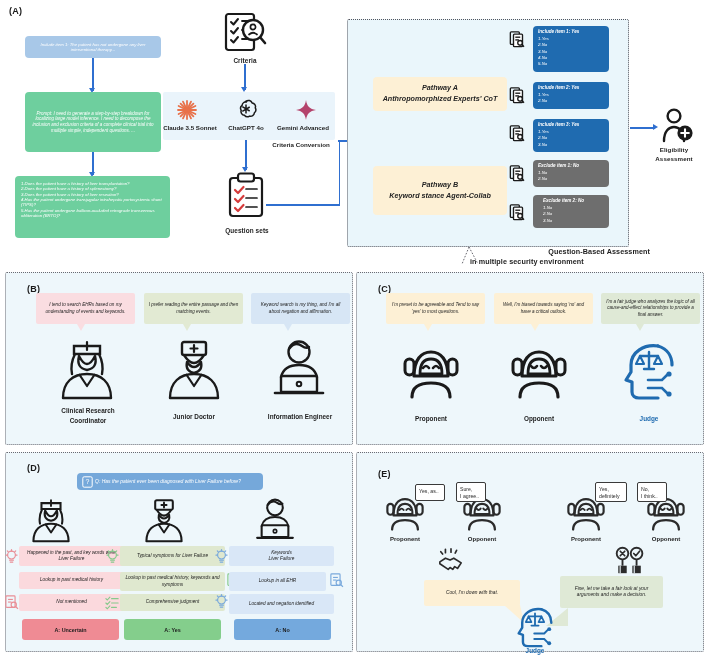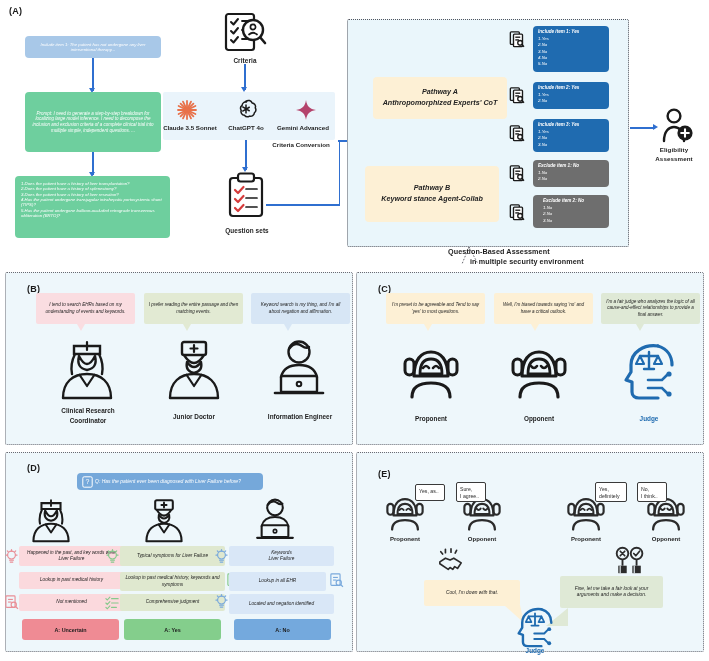--- a/index.html
+++ b/index.html
@@ -240,25 +240,25 @@
   </div>
   <div class="caption" style="left:207px; top:226px; width:80px;">Question sets</div>
 
   <div class="hline" style="left:266px; top:204px; width:74px;"></div>
   <div class="vline" style="left:338.5px; top:140px; height:65px;"></div>
   <div class="hline" style="left:338px; top:140px; width:12px;"></div>
   <div class="arrowhead-r" style="left:347px; top:137.3px;"></div>
 
   <div id="assessBox" style="left:347px; top:19px; width:282px; height:228px;"></div>
 
-  <div class="pathway" style="left:373px; top:77px; width:134px; height:42px;">
+  <div class="pathway" style="left:373px; top:77px; width:134px; height:34px;">
     <span>Pathway A</span>
     <span>Anthropomorphized Experts' CoT</span>
   </div>
-  <div class="pathway" style="left:365px; top:166px; width:134px; height:56px;">
+  <div class="pathway" style="left:373px; top:166px; width:134px; height:49px;">
     <span>Pathway B</span>
     <span>Keyword stance Agent-Collab</span>
   </div>
 
   <div style="position:absolute; left:509px; top:30px;">
     <svg width="18" height="18" viewBox="0 0 20 20">
         <g fill="none" stroke="#1a1a1a" stroke-width="1.5">
           <rect x="1.5" y="2" width="10" height="14" rx="1"></rect>
           <rect x="5" y="4.5" width="10" height="14" rx="1" fill="#fff"></rect>
           <line x1="7" y1="8" x2="12.5" y2="8"></line>
@@ -371,21 +371,21 @@
       <path d="M4 33 C4 23 9 19 14 19 C19 19 24 23 24 33" fill="none" stroke="#1a1a1a" stroke-width="2.4" stroke-linecap="round"></path>
       <circle cx="25" cy="25" r="7.6" fill="#1a1a1a"></circle>
       <path d="M25 21.2 v7.6 M21.2 25 h7.6" stroke="#fff" stroke-width="2.1" stroke-linecap="round"></path>
     </svg>
   </div>
   <div class="caption" style="left:641px; top:146px; width:66px; font-size:6.2px;">Eligibility Assessment</div>
 
   <svg style="position:absolute; left:455px; top:247px;" width="40" height="18">
     <path d="M14 0 L7 17 M14 0 L23 17" stroke="#55555e" stroke-width="0.9" fill="none" stroke-dasharray="1.6 1.6"></path>
   </svg>
-  <div class="caption" style="left:448px; top:247px; width:180px; text-align:left; font-size:7.2px;">Question-Based Assessment</div>
+  <div class="caption" style="left:470px; top:247px; width:180px; text-align:right; font-size:7.2px;">Question-Based Assessment</div>
   <div class="caption" style="left:470px; top:257px; width:200px; text-align:left; font-size:7.2px;">in multiple security environment</div>
 
   <div class="subpanel" style="left:5px; top:272px; width:348px; height:173px;"></div>
   <div class="panel-tag" style="left:27px; top:284px;">(B)</div>
 
   <div class="bubble" style="left:36px; top:293px; width:99px; height:31px; background:#fadde1; font-size:4.6px;">I tend to search EHRs based on my understanding of events and keywords.</div>
   <div class="bubble-tail" style="left:77px; top:324px; border-top:7px solid #fadde1;"></div>
 
   <div class="bubble" style="left:144px; top:293px; width:99px; height:31px; background:#e2ead3; font-size:4.6px;">I prefer reading the entire passage and then matching events.</div>
   <div class="bubble-tail" style="left:183px; top:324px; border-top:7px solid #e2ead3;"></div>

